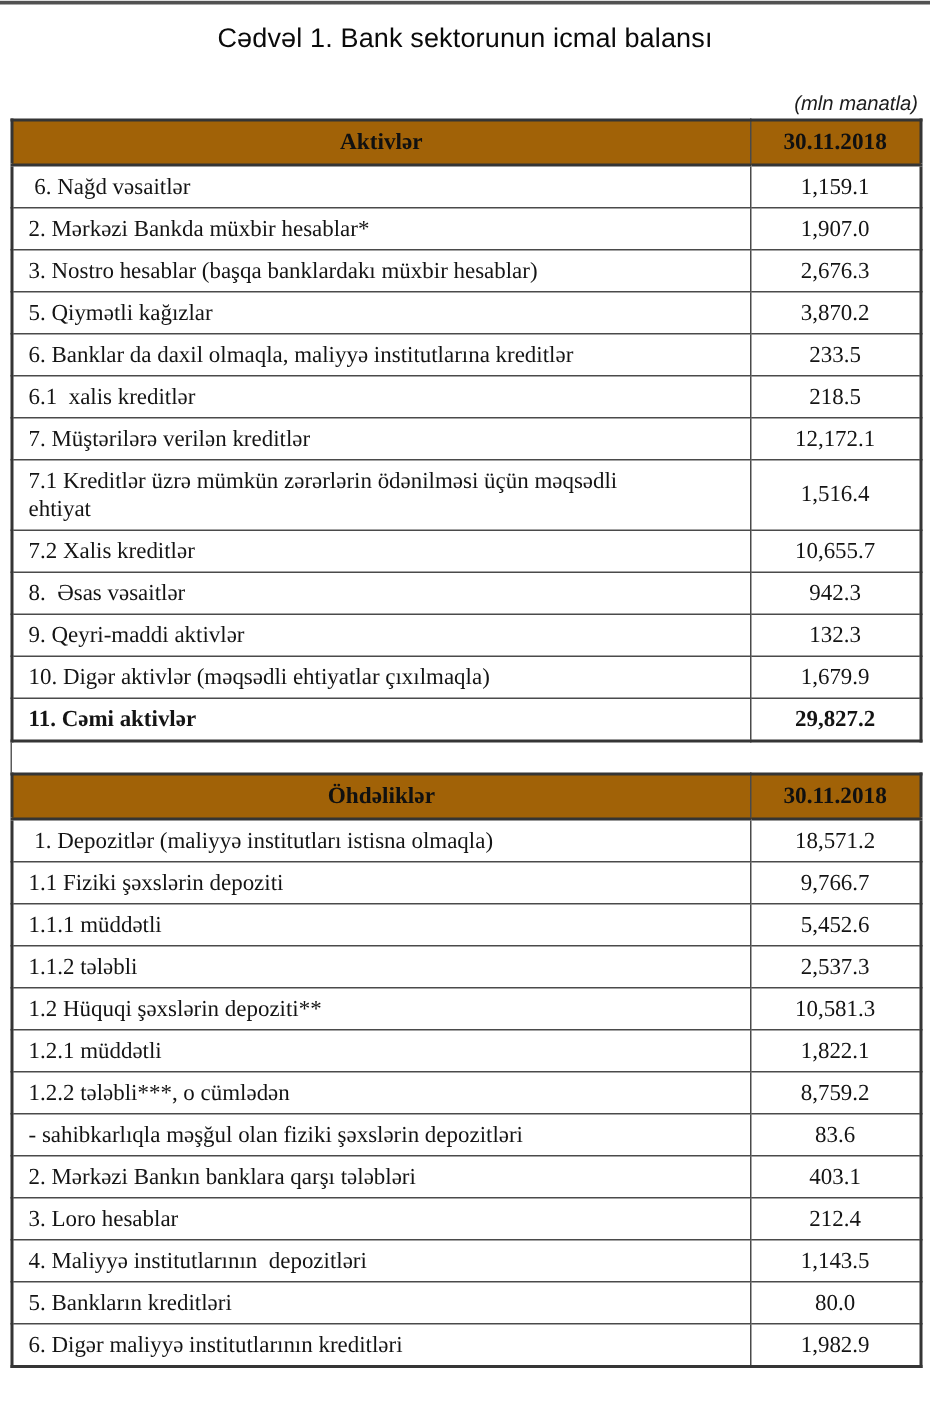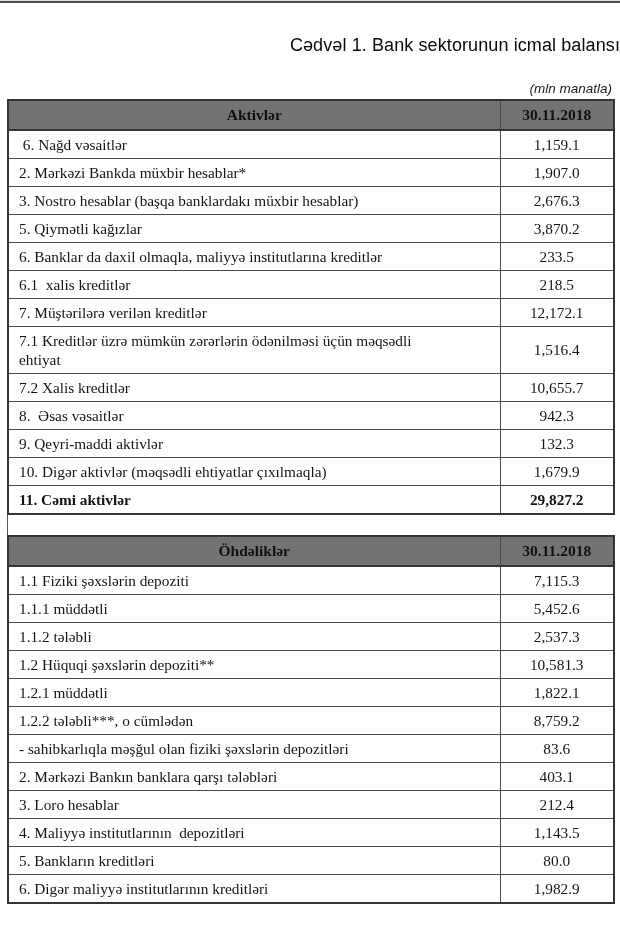--- a/index.html
+++ b/index.html
@@ -14,22 +14,22 @@
     font-family: "Liberation Serif", serif;
     color: #141414;
     position: relative;
   }
   .top-edge {
     height: 3px;
     width: 100%;
     background: linear-gradient(#dcdcdc 0 1px, #515151 1px 100%);
   }
   .doc-title {
-    margin-top: 32px;
-    text-align: right;
+    margin-top: 12px;
+    text-align: center;
     font-family: "Liberation Sans", sans-serif;
     font-size: 18px;
     font-weight: 500;
     letter-spacing: 0.1px;
     color: #0a0a0a;
   }
   .unit-note {
     margin-top: 25px;
     margin-bottom: 3px;
     padding-right: 8px;
@@ -47,21 +47,21 @@
     border: 2px solid #353535;
   }
   table.bal-table col.c-label { width: 492px; }
   table.bal-table col.c-value { width: 114px; }
   table.bal-table th,
   table.bal-table td {
     border: 1px solid #4a4a4a;
     vertical-align: middle;
   }
   table.bal-table th {
-    background: #737373;
+    background: #a16207;
     font-size: 15.5px;
     font-weight: bold;
     height: 28px;
     padding: 0 4px;
     border-bottom: 2px solid #353535;
     text-align: center;
     color: #101010;
   }
   table.bal-table td.label {
     font-size: 15.3px;
@@ -172,22 +172,26 @@
       <col class="c-value">
     </colgroup>
   <thead>
     <tr>
       <th>Öhdəliklər</th>
       <th>30.11.2018</th>
     </tr>
   </thead>
   <tbody>
       <tr>
+        <td class="label indent-0"> 1. Depozitlər (maliyyə institutları istisna olmaqla)</td>
+        <td class="value">18,571.2</td>
+      </tr>
+      <tr>
         <td class="label indent-0">1.1 Fiziki şəxslərin depoziti</td>
-        <td class="value">7,115.3</td>
+        <td class="value">9,766.7</td>
       </tr>
       <tr>
         <td class="label indent-1">1.1.1 müddətli</td>
         <td class="value">5,452.6</td>
       </tr>
       <tr>
         <td class="label indent-1">1.1.2 tələbli</td>
         <td class="value">2,537.3</td>
       </tr>
       <tr>

